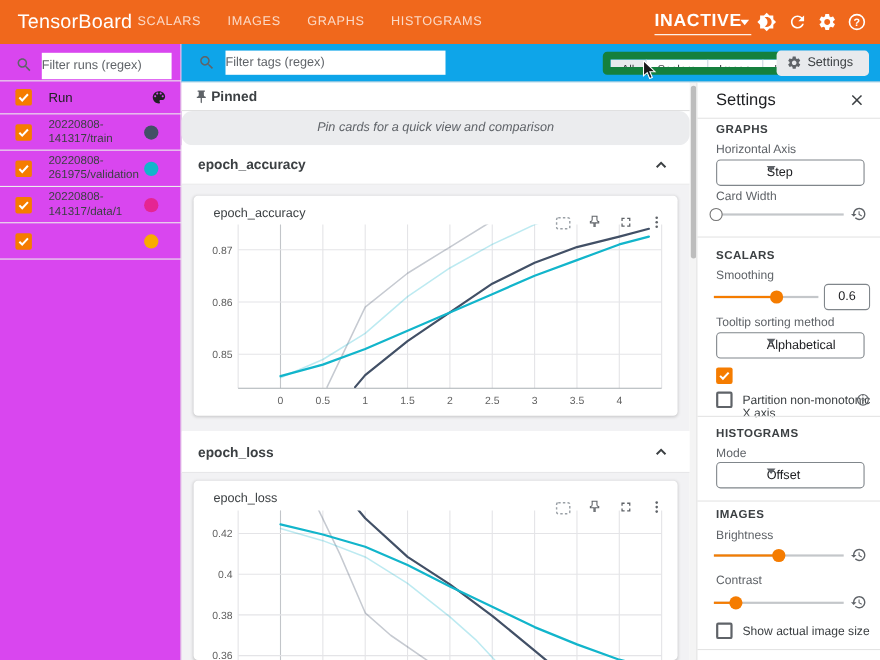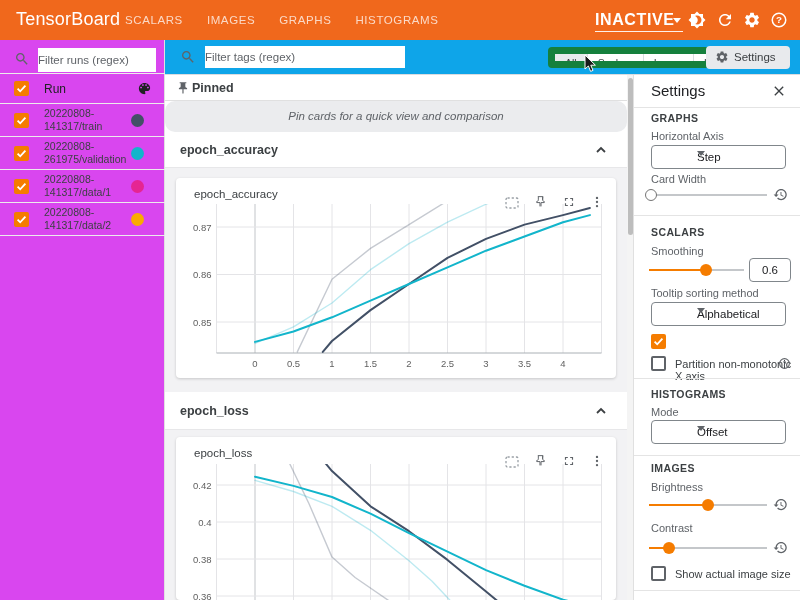--- a/index.html
+++ b/index.html
@@ -184,21 +184,20 @@
         </span>
         <div class="run-name">20220808-141317/data/1</div>
         <span class="run-dot" style="background: rgb(229, 37, 146);"></span>
       </div>
       <div class="run-row" style="top: 163px;">
         <span class="cb on" style="left: 14px; top: 9px;">
           <svg width="13" height="13" viewBox="0 0 14 14">
             <polyline points="2.8,7.2 5.6,10 11.2,4" fill="none" stroke="#fff" stroke-width="2"></polyline>
           </svg>
         </span>
-        <div class="run-name">20220808-141317/data/2</div>
         <span class="run-dot" style="background: rgb(249, 171, 0);"></span>
       </div>
     </div>
 </div>
 
 <div id="tags-toolbar">
   <svg id="tag-filter-icon" width="16" height="16" viewBox="0 0 24 24">
     <path fill="#5f6368" d="M15.5 14h-.79l-.28-.27C15.41 12.59 16 11.11 16 9.5 16 5.91 13.09 3 9.5 3S3 5.91 3 9.5 5.91 16 9.5 16c1.61 0 3.09-.59 4.23-1.57l.27.28v.79l5 4.99L20.49 19l-4.99-5zm-6 0C7.01 14 5 11.99 5 9.5S7.01 5 9.5 5 14 7.01 14 9.5 11.99 14 9.5 14z"></path>
   </svg>
   <input id="tag-filter-input" placeholder="Filter tags (regex)" style="">

